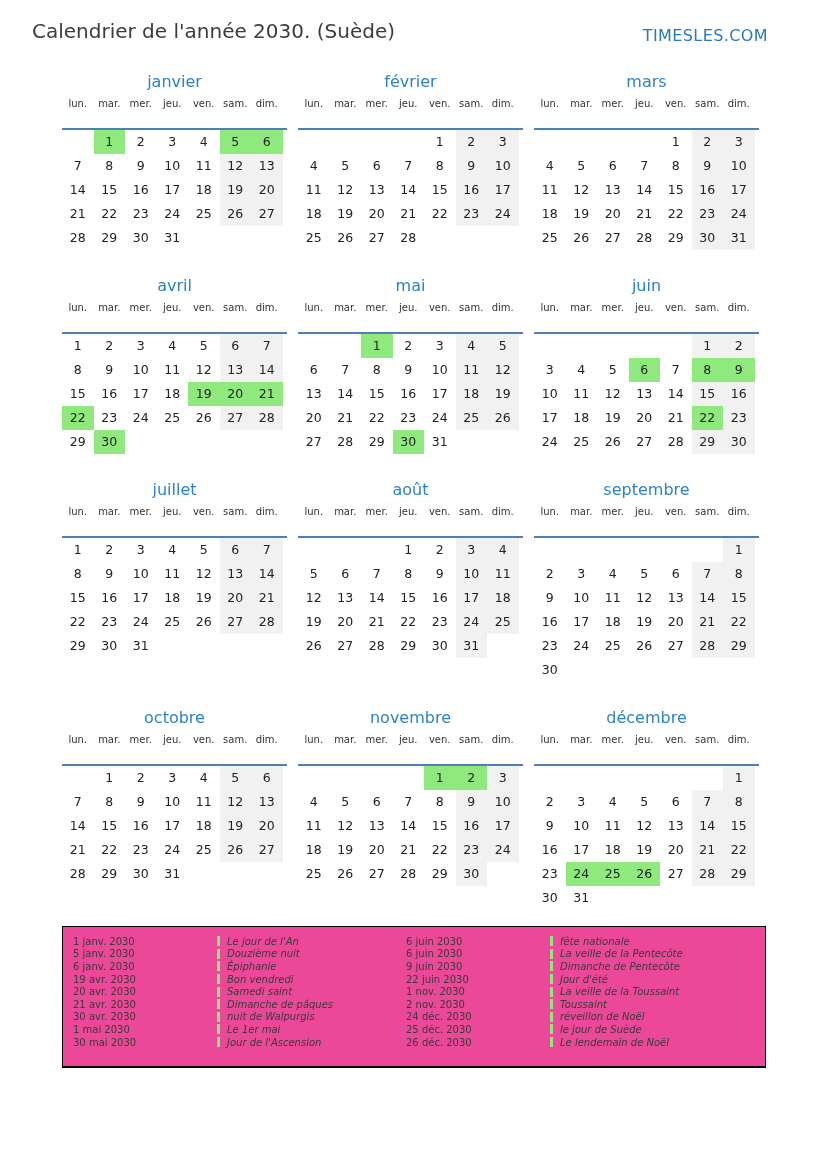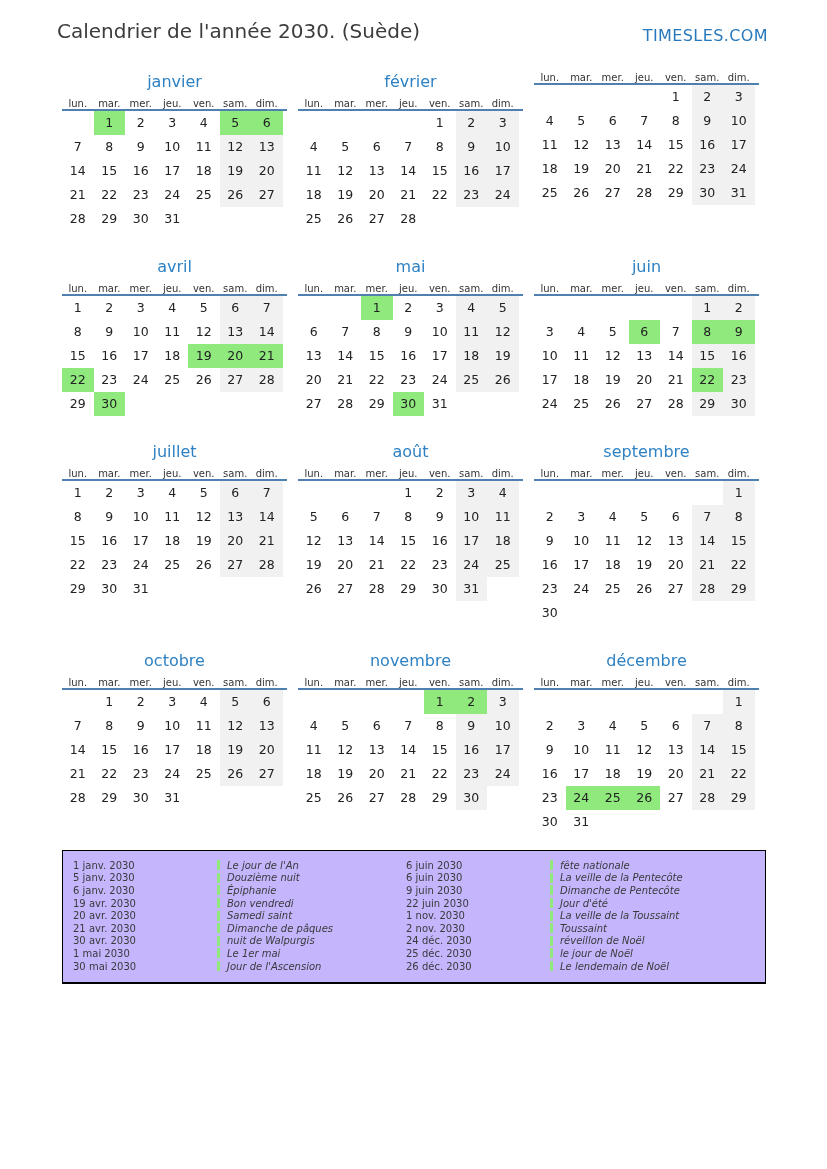--- a/index.html
+++ b/index.html
@@ -7,59 +7,59 @@
   body {
     width: 827px; height: 1169px;
     background: #ffffff;
     font-family: "DejaVu Sans", "Liberation Sans", sans-serif;
     color: #3a3a3a;
     position: relative;
     overflow: hidden;
   }
   .header {
     display: flex; justify-content: space-between; align-items: flex-start;
-    padding: 19px 59px 0 57px;
+    padding: 19px 59px 0 32px;
   }
   .page-title { font-size: 20px; color: #3c3c3c; font-weight: 400; }
   .site-link { font-size: 16px; color: #2878bd; text-decoration: none; letter-spacing: 0.4px; margin-top: 7px; }
   .months-grid {
     margin: 27px 0 0 62px;
     display: grid;
     grid-template-columns: repeat(3, 225px);
     column-gap: 11px;
     row-gap: 26px;
     align-items: start;
   }
   .month-block { width: 225px; }
   .month-title {
     text-align: center; color: #2e82c4; font-size: 16px;
     margin-bottom: 7px; font-weight: 400;
   }
   .weekday-row {
     display: grid; grid-template-columns: repeat(7, 31.5px);
-    border-bottom: 2px solid #4f80b2; padding-bottom: 0;
+    border-bottom: 2px solid #4f80b2; padding-bottom: 19px;
   }
   .weekday { text-align: center; font-size: 10px; color: #333333; }
   .days-grid {
     display: grid; grid-template-columns: repeat(7, 31.5px);
     grid-auto-rows: 24px;
   }
   .day {
     text-align: center; line-height: 24px; font-size: 12.5px; color: #222222;
   }
   .day.weekend { background: #f1f1f1; }
   .day.holiday { background: #8fe97d; }
   .legend-box {
     margin: 16px 0 0 62px;
     width: 704px;
     border: 1px solid #000000;
     border-bottom-width: 2px;
-    padding: 8px 4px 10px 10px;
+    padding: 8px 4px 18px 10px;
     display: flex;
-    background: #c4b5fd;
+    background: #ec4899;
   }
   .legend-col-left { width: 333px; flex: 0 0 333px; }
   .legend-col-right { flex: 1 1 auto; }
   .legend-row { display: flex; align-items: center; height: 12.6px; font-size: 10px; }
   .legend-date { flex: 0 0 144px; color: #3a3a3a; }
   .legend-marker { width: 3px; height: 10px; background: #8fe97d; margin-right: 7px; flex: 0 0 3px; }
   .legend-name { color: #3a3a3a; white-space: nowrap; font-style: italic; }
 </style>
 </head>
 <body>
@@ -156,20 +156,21 @@
         <span class="day">22</span>
         <span class="day weekend">23</span>
         <span class="day weekend">24</span>
         <span class="day">25</span>
         <span class="day">26</span>
         <span class="day">27</span>
         <span class="day">28</span>
       </div>
     </div>
     <div class="month-block">
+      <div class="month-title">mars</div>
       <div class="weekday-row">
         <span class="weekday">lun.</span>
         <span class="weekday">mar.</span>
         <span class="weekday">mer.</span>
         <span class="weekday">jeu.</span>
         <span class="weekday">ven.</span>
         <span class="weekday">sam.</span>
         <span class="weekday">dim.</span>
       </div>
       <div class="days-grid">
@@ -720,21 +721,21 @@
         <span class="legend-name">Toussaint</span>
       </div>
       <div class="legend-row">
         <span class="legend-date">24 déc. 2030</span>
         <span class="legend-marker"></span>
         <span class="legend-name">réveillon de Noël</span>
       </div>
       <div class="legend-row">
         <span class="legend-date">25 déc. 2030</span>
         <span class="legend-marker"></span>
-        <span class="legend-name">le jour de Noël</span>
+        <span class="legend-name">le jour de Suède</span>
       </div>
       <div class="legend-row">
         <span class="legend-date">26 déc. 2030</span>
         <span class="legend-marker"></span>
         <span class="legend-name">Le lendemain de Noël</span>
       </div>
     </div>
 </div>
 
 </body></html>

